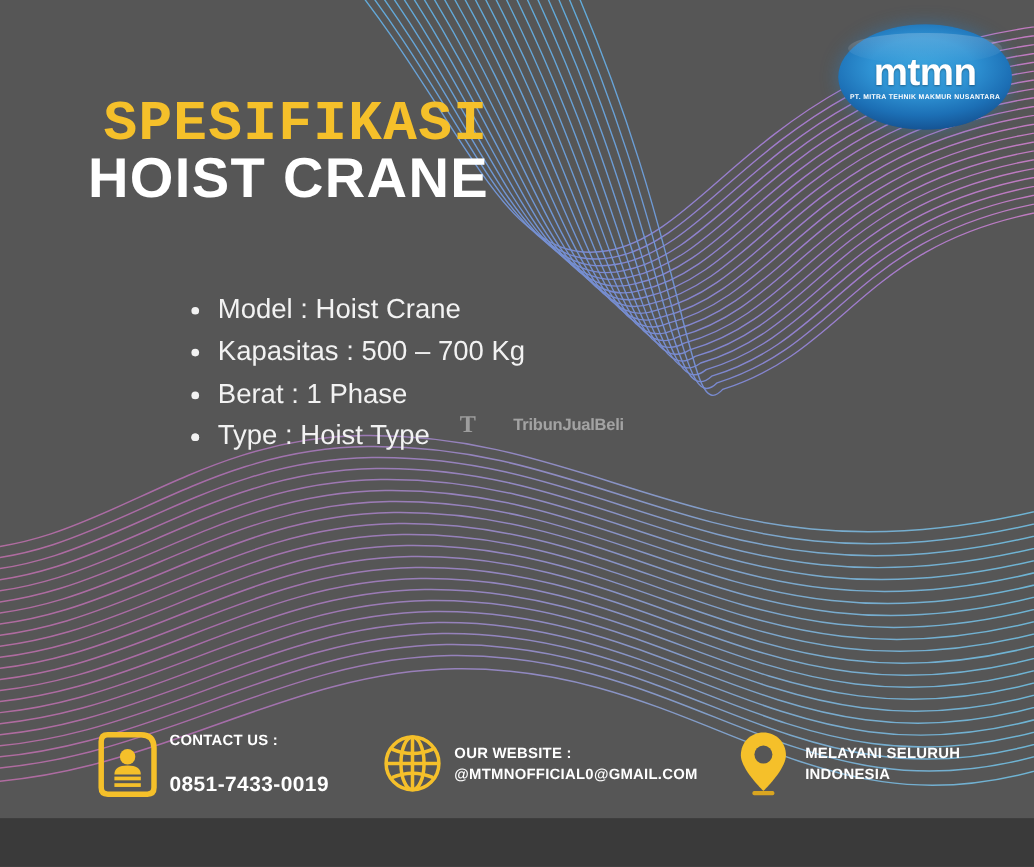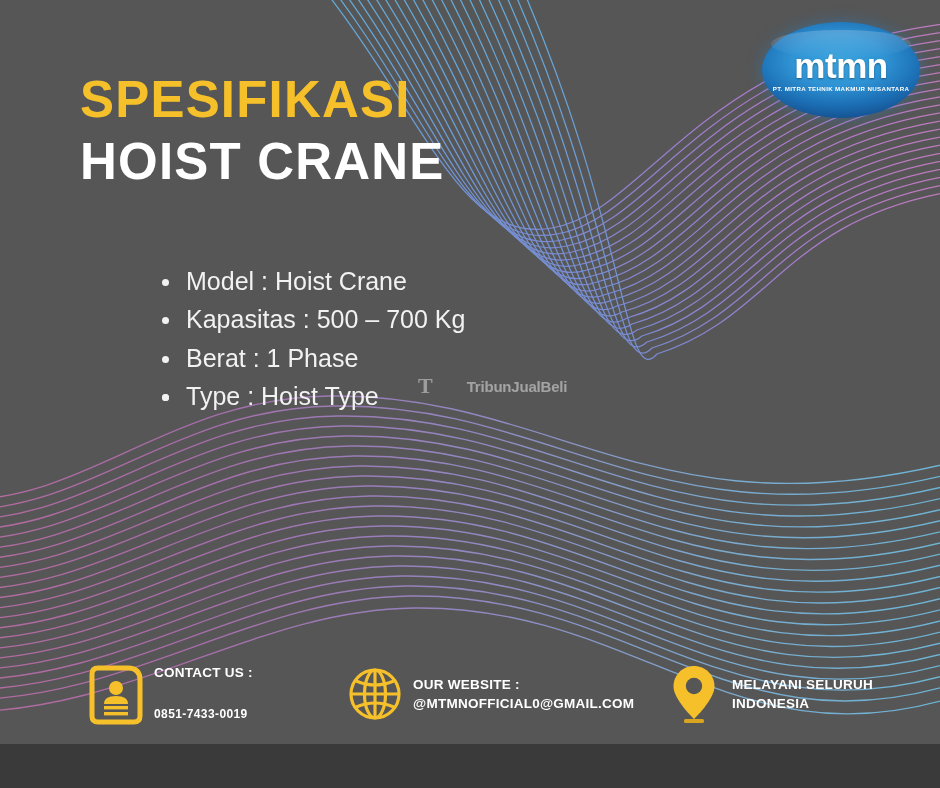--- a/index.html
+++ b/index.html
@@ -81,38 +81,39 @@
   
   .title-spec {
     position: absolute;
     left: 80px;
     top: 74px;
     color: #F5C02A;
     font-size: 51px;
     font-weight: bold;
     letter-spacing: 1.2px;
     line-height: 1;
-    margin: 0;
+    margin: 14px;
+    font-family: Liberation Mono, monospace;
   }
   .title-product {
     position: absolute;
     left: 80px;
     top: 136px;
     color: #ffffff;
     font-size: 51px;
     font-weight: bold;
     letter-spacing: 1.2px;
     line-height: 1;
     margin: 0;
   }
 
   
   .spec-list {
     position: absolute;
-    left: 158px;
+    left: 170px;
     top: 262px;
     margin: 0;
     padding: 0;
     list-style: none;
   }
   .spec-item {
     position: relative;
     color: #f2f2f2;
     font-size: 25px;
     font-weight: 300;
@@ -184,21 +185,21 @@
   .footer-text {
     color: #ffffff;
     font-size: 13.5px;
     font-weight: bold;
     letter-spacing: 0.25px;
     line-height: 19px;
     white-space: nowrap;
   }
   .footer-text .line1 { display: block; }
   .footer-text .line2 { display: block; }
-  .footer-text.phone .line2 { font-size: 12px; letter-spacing: 0.4px; line-height: 24px; margin-top: 20px; }
+  .footer-text.phone .line2 { font-size: 19px; letter-spacing: 0.4px; line-height: 24px; margin-top: 20px; }
 </style>
 </head>
 <body>
 
 <div class="poster">
 
   <svg class="waves" viewBox="0 0 940 788" width="940" height="788" xmlns="http://www.w3.org/2000/svg">
     <defs>
       <linearGradient id="gTop" x1="0" y1="0" x2="1" y2="0">
         <stop offset="0%" stop-color="#5fb8e6"></stop>

